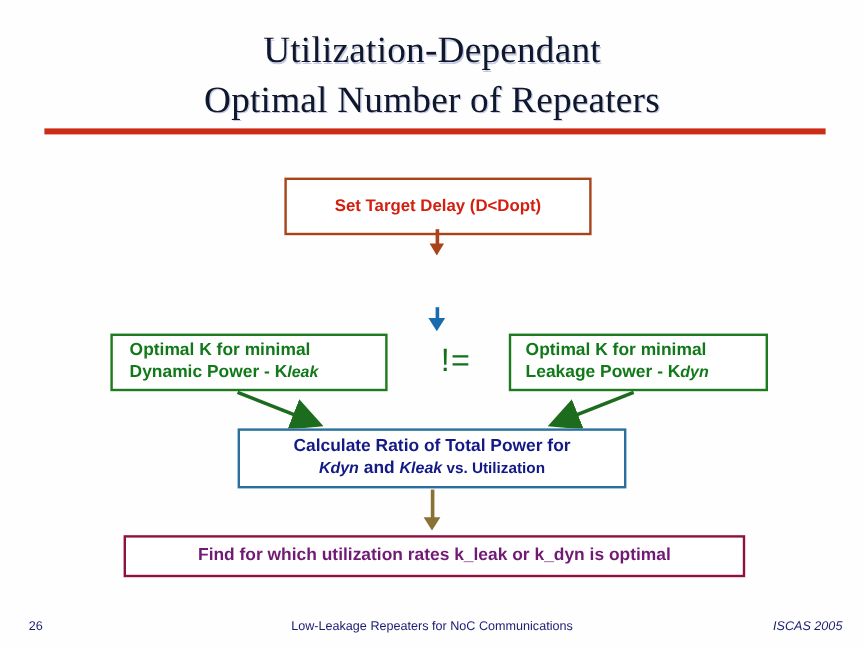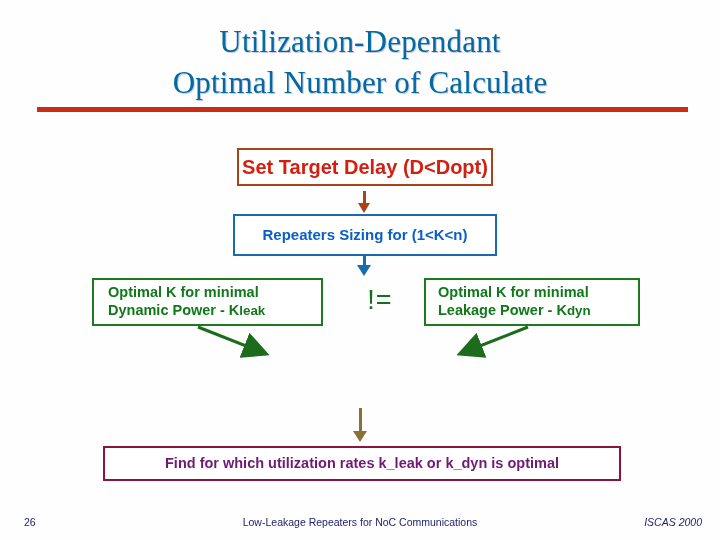--- a/index.html
+++ b/index.html
@@ -23,21 +23,21 @@
   
   #title {
     position: absolute;
     left: 40px;
     top: 22px;
     width: 640px;
     text-align: center;
     font-family: "Liberation Serif", serif;
     font-size: 31px;
     line-height: 1.32;
-    color: #0369a1;
+    color: #0f172a;
     text-shadow: 1px 1px 0 #c6c9e6;
     letter-spacing: 0.2px;
   }
   #title .tline { display: block; white-space: nowrap; }
 
   
   #rule {
     position: absolute;
     left: 37px;
     top: 107px;
@@ -53,24 +53,24 @@
     background: #ffffff;
     display: flex;
     align-items: center;
     justify-content: center;
     text-align: center;
     font-weight: bold;
   }
   .box .inner { width: 100%; line-height: 1.22; }
 
   #box-target {
-    left: 237px; top: 148px; width: 256px; height: 38px;
+    left: 237px; top: 148px; width: 256px; height: 48px;
     border: 2px solid #a8431a;
     color: #d21f10;
-    font-size: 20px;
+    font-size: 14px;
   }
   #box-sizing {
     left: 233px; top: 214px; width: 264px; height: 42px;
     border: 2px solid #1a6bad;
     color: #0a5fc4;
     font-size: 15px;
   }
   #box-leak {
     left: 92px; top: 278px; width: 231px; height: 48px;
     border: 2px solid #1d7a1d;
@@ -95,21 +95,21 @@
     color: #131a86;
     font-size: 14.5px;
   }
   #box-find {
     left: 103px; top: 446px; width: 518px; height: 35px;
     border: 2px solid #8c1240;
     color: #701a75;
     font-size: 14.5px;
   }
 
-  .sub { font-size: 0.92em; }
+  .sub { font-style: italic; font-size: 0.92em; }
   .small-reg { font-weight: bold; font-size: 0.88em; }
 
   
   #neq {
     position: absolute;
     left: 345px; top: 285px;
     width: 70px; height: 34px;
     color: #12711a;
     font-size: 27px;
     font-weight: normal;
@@ -168,35 +168,32 @@
   #footer-center { left: 0; width: 720px; text-align: center; font-size: 10.5px; }
   #footer-right { right: 18px; font-style: italic; }
 </style>
 </head>
 <body>
 
 <div id="slide">
 
   <div id="title">
     <span class="tline">Utilization-Dependant</span>
-    <span class="tline">Optimal Number of Calculate</span>
+    <span class="tline">Optimal Number of Repeaters</span>
   </div>
 
   <div id="rule"></div>
 
   <div class="box" id="box-target">
     <span class="inner">Set Target Delay (D&lt;Dopt)</span>
   </div>
 
   <div class="vline" id="conn1-line"></div>
   <div class="arrowhead" id="conn1-head"></div>
 
-  <div class="box" id="box-sizing">
-    <span class="inner">Repeaters Sizing for (1&lt;K&lt;n)</span>
-  </div>
 
   <div class="vline" id="conn2-line"></div>
   <div class="arrowhead" id="conn2-head"></div>
 
   <div class="box" id="box-leak">
     <span class="inner">
       <span>Optimal K for minimal</span><br>
       <span>Dynamic Power - K</span><span class="sub">leak</span>
     </span>
   </div>
@@ -213,25 +210,31 @@
   <svg id="diag-arrows" viewBox="0 0 720 540">
     <defs>
       <marker id="gh" markerWidth="9" markerHeight="9" refX="7" refY="4.5" orient="auto">
         <path d="M0,0 L9,4.5 L0,9 z" fill="#1d6b1d"></path>
       </marker>
     </defs>
     <line x1="198" y1="327" x2="264" y2="353" stroke="#1d6b1d" stroke-width="3" marker-end="url(#gh)"></line>
     <line x1="528" y1="327" x2="462" y2="353" stroke="#1d6b1d" stroke-width="3" marker-end="url(#gh)"></line>
   </svg>
 
+  <div class="box" id="box-calc">
+    <span class="inner">
+      <span>Calculate Ratio of Total Power for</span><br>
+      <span class="sub">Kdyn</span><span> and </span><span class="sub">Kleak</span><span class="small-reg"> vs. Utilization</span>
+    </span>
+  </div>
 
   <div class="vline" id="conn5-line"></div>
   <div class="arrowhead" id="conn5-head"></div>
 
   <div class="box" id="box-find">
     <span class="inner">Find for which utilization rates k_leak or k_dyn is optimal</span>
   </div>
 
   <div class="footer" id="footer-page">26</div>
   <div class="footer" id="footer-center">Low-Leakage Repeaters for NoC Communications</div>
-  <div class="footer" id="footer-right">ISCAS 2000</div>
+  <div class="footer" id="footer-right">ISCAS 2005</div>
 
 </div>
 
 </body></html>

